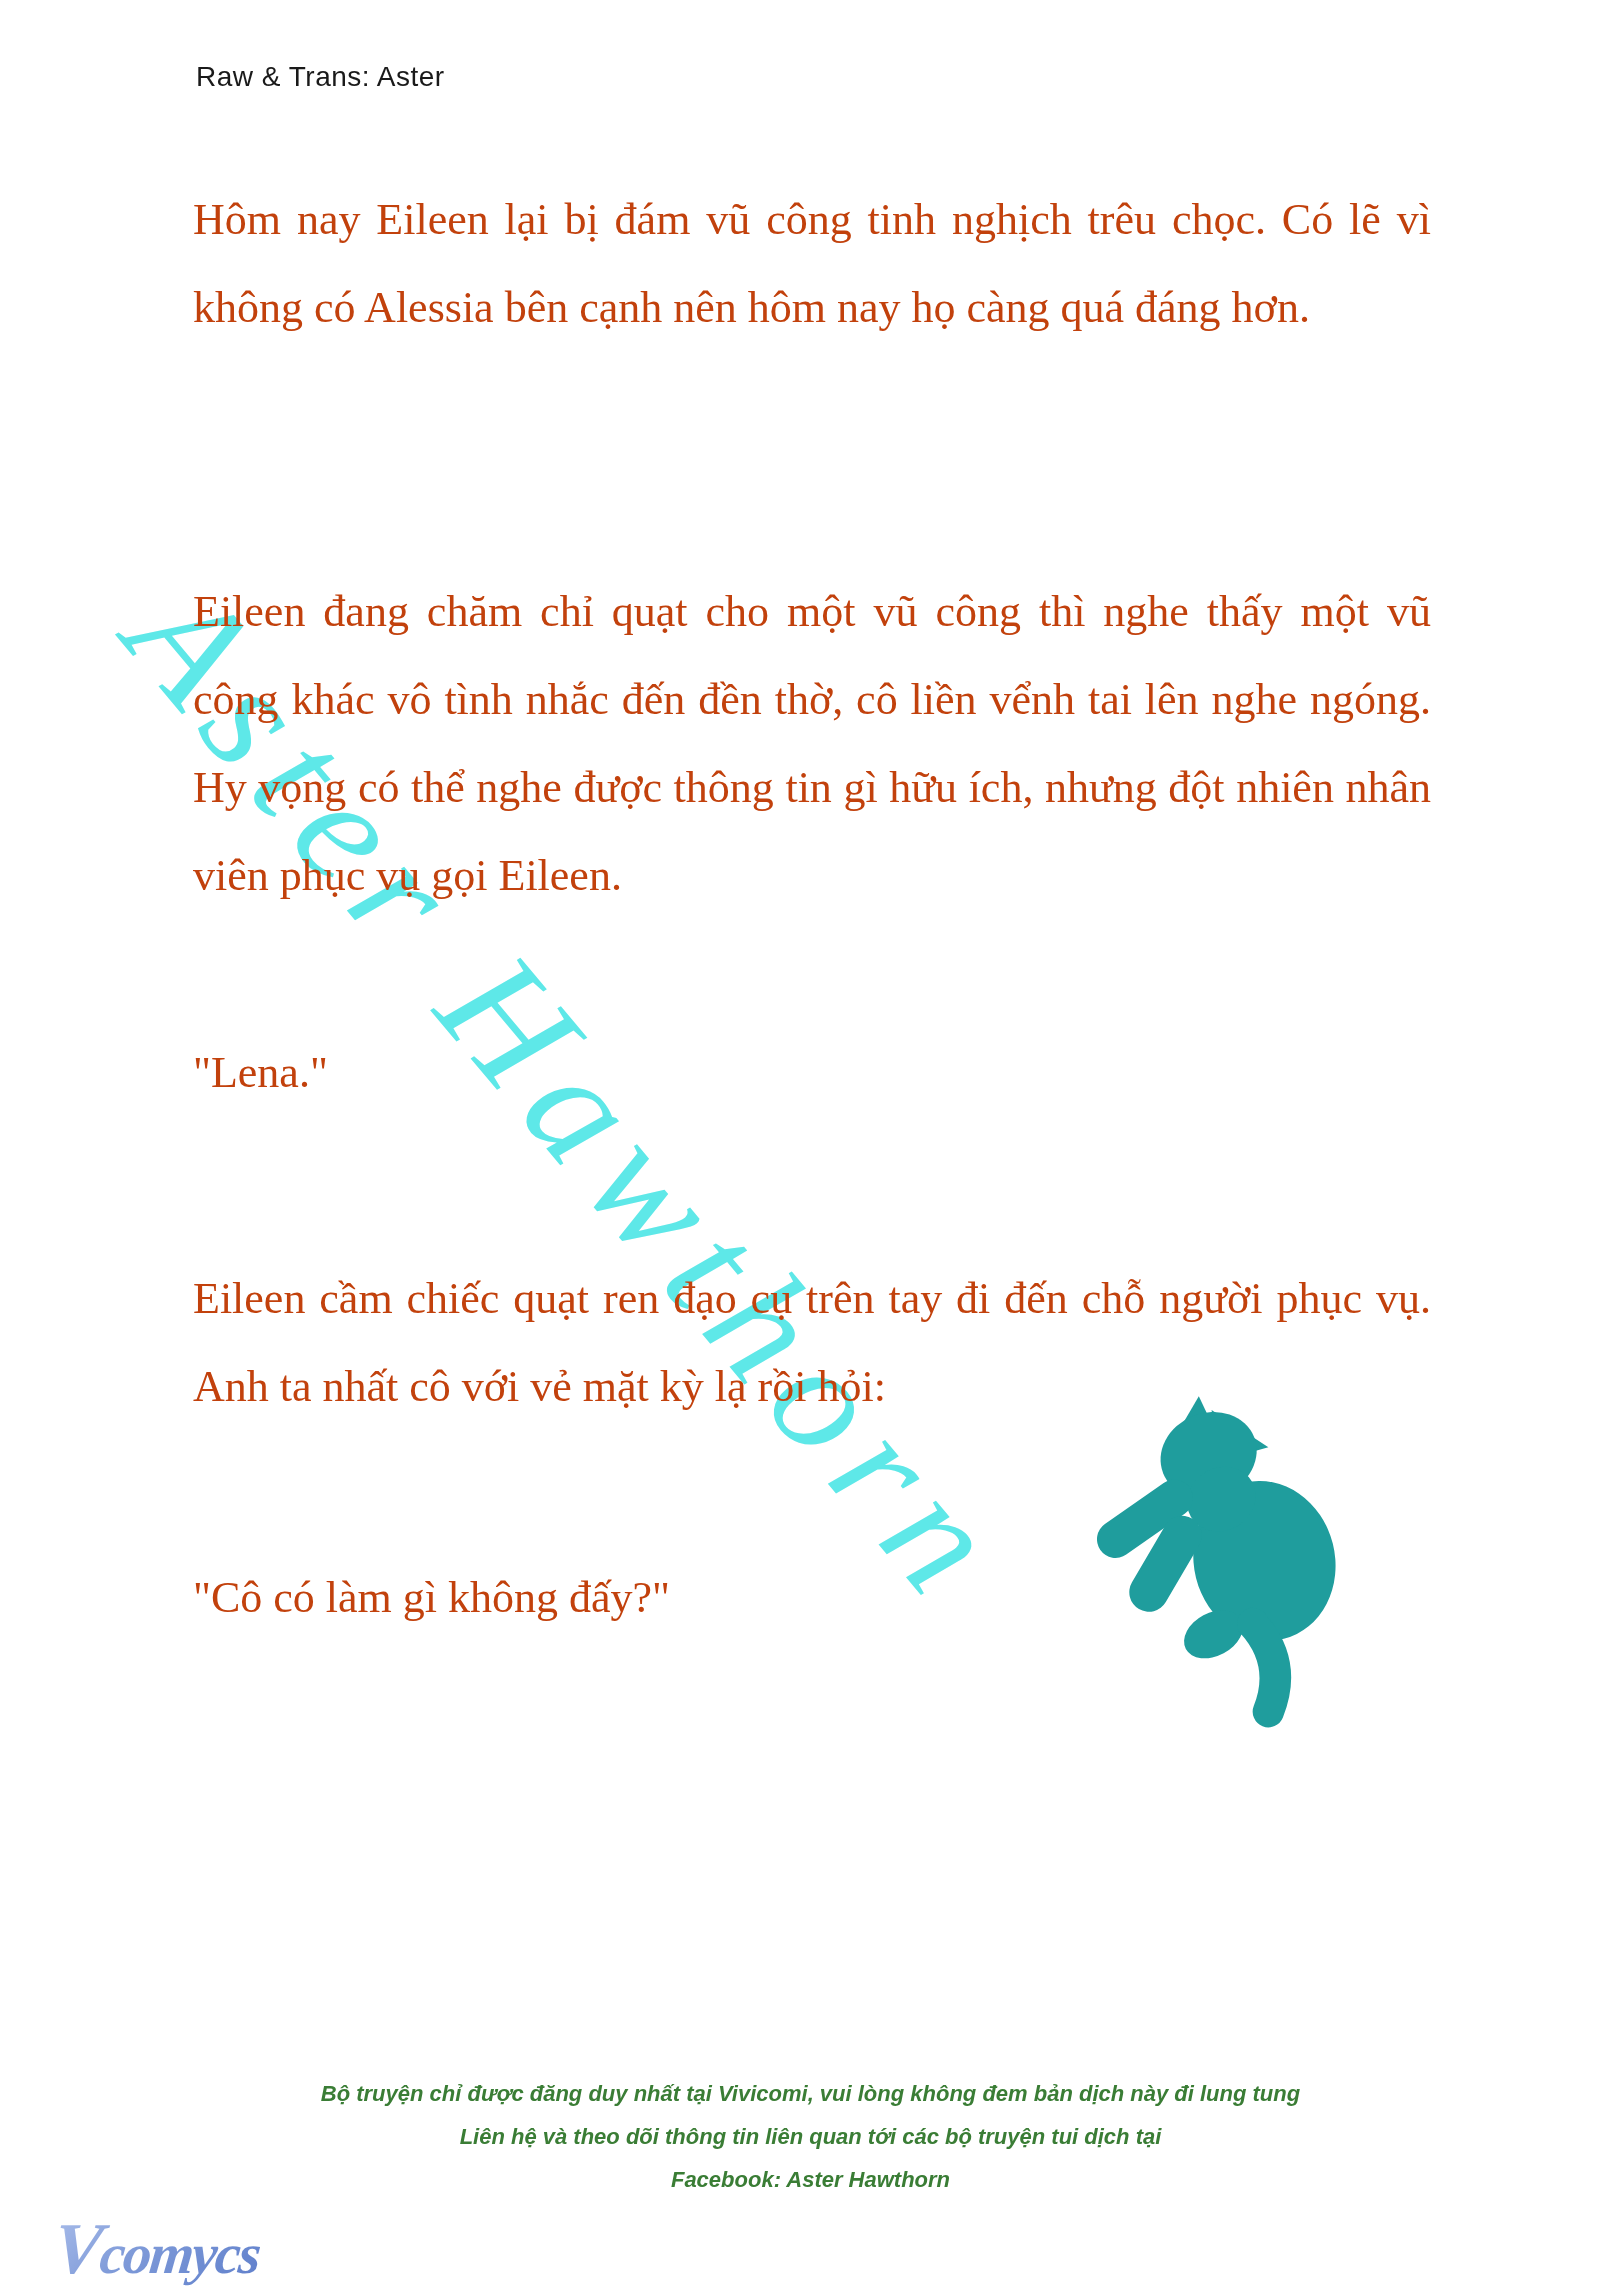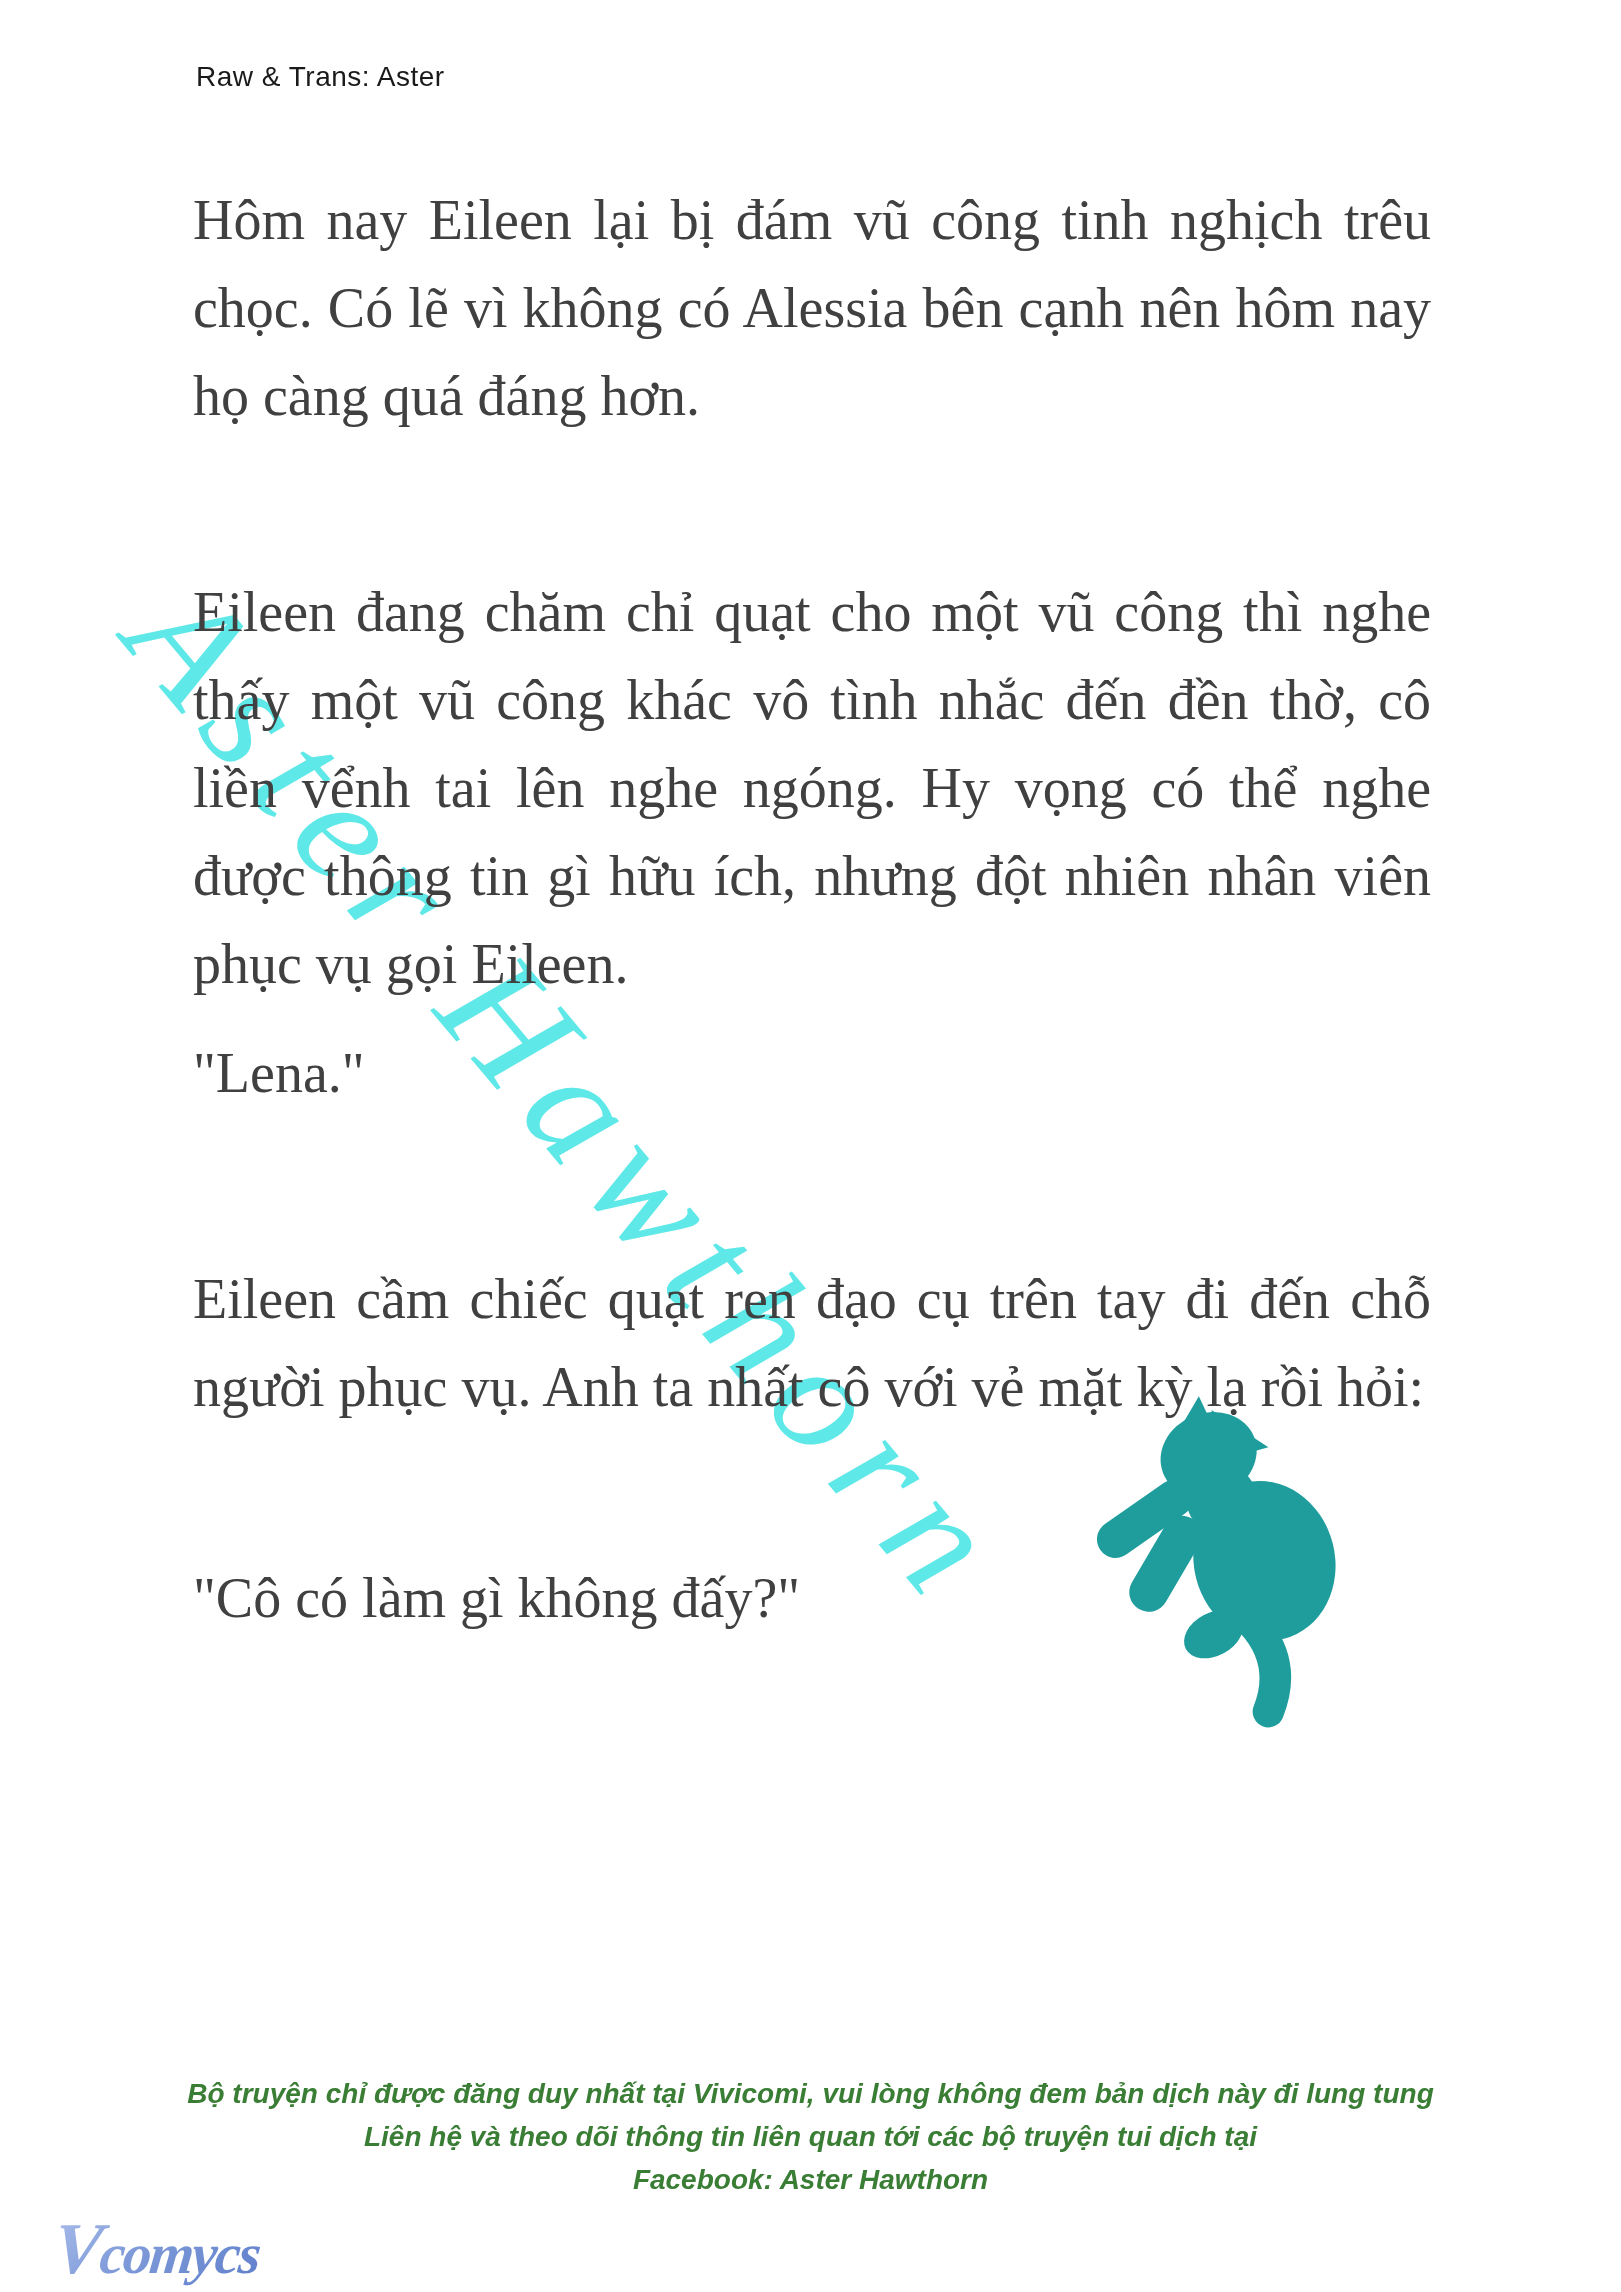--- a/index.html
+++ b/index.html
@@ -29,22 +29,22 @@
     color:#5ee8e8;
     white-space:nowrap;
     transform:rotate(50deg);
     transform-origin:0 0;
     z-index:1;
     user-select:none;
   }
 
   .bodytext{
     position:absolute;left:193px;width:1238px;
-    font-size:56px;line-height:88px;
-    color:#404040;
+    font-size:44px;line-height:88px;
+    color:#c2410c;
     text-align:justify;
     z-index:2;
   }
   .p1{top:176px;}
   .p2{top:568px;}
   .p3{top:1029px;text-align:left;}
   .p4{top:1255px;}
   .p5{top:1554px;text-align:left;}
   .p6{top:1779px;}
 
@@ -52,21 +52,21 @@
     position:absolute;left:1096px;top:1396px;
     width:284px;height:363px;
     z-index:4;
   }
 
   .footer{
     position:absolute;left:0;top:2072px;width:1621px;
     text-align:center;
     font-family:"Liberation Sans", sans-serif;
     font-weight:bold;font-style:italic;
-    font-size:28px;line-height:43px;
+    font-size:22px;line-height:43px;
     color:#3a7d35;
     z-index:3;
   }
 
   .logo{
     position:absolute;left:54px;top:2207px;
     font-family:"Liberation Serif", serif;
     font-weight:bold;font-style:italic;
     font-size:57px;
     letter-spacing:-2px;

